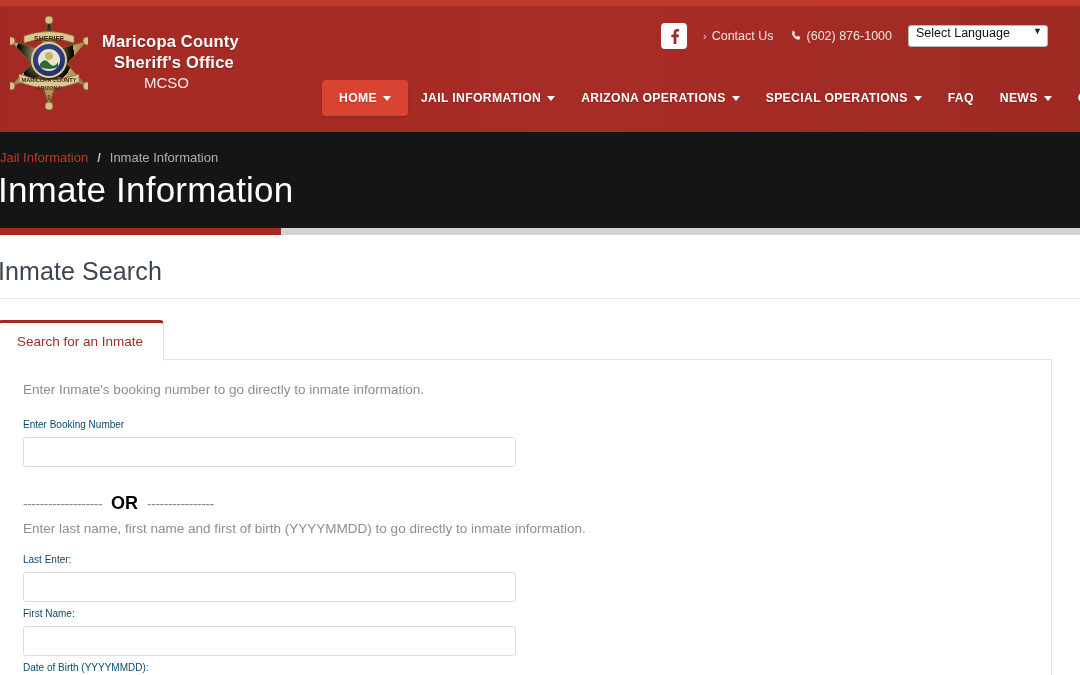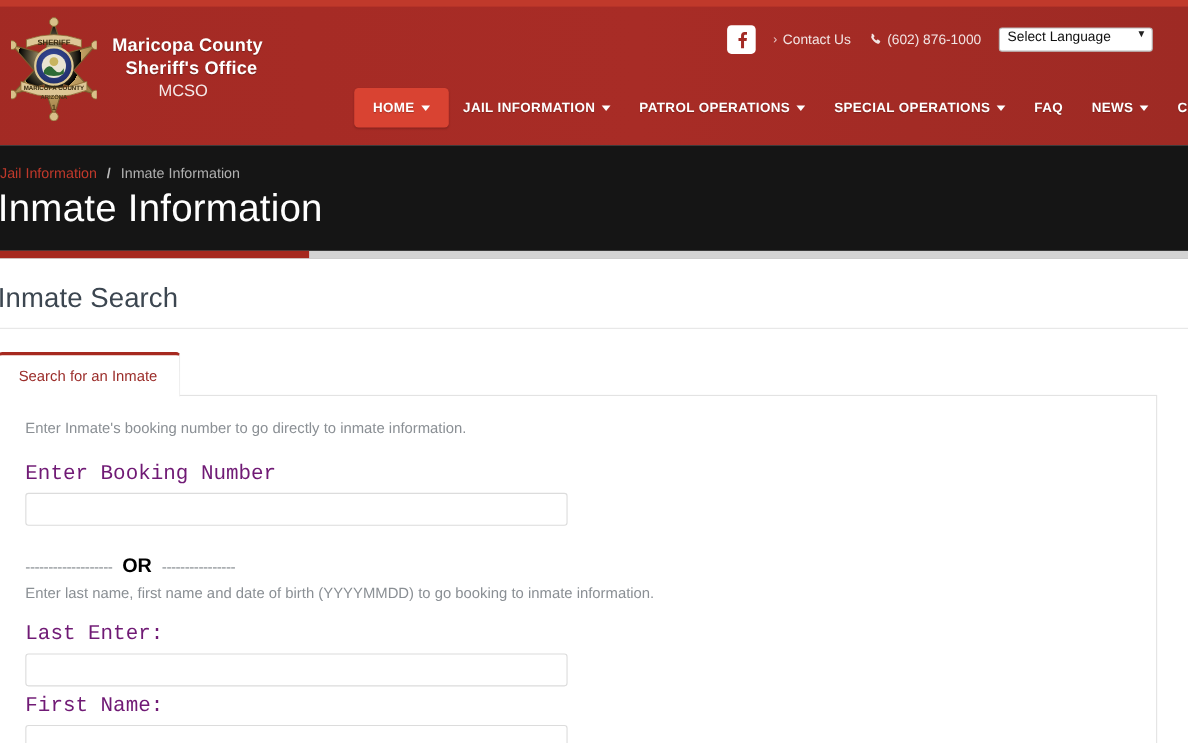--- a/index.html
+++ b/index.html
@@ -140,21 +140,21 @@
   }
   .panel {
     border: 1px solid #e3e3e3;
     background: #ffffff;
     margin-top: -1px;
     padding: 22px 24px 26px 24px;
     min-height: 330px;
   }
   .lead-text { font-size: 13.5px; color: #8a8f94; margin-bottom: 22px; }
   .field-label {
-    font-size: 19px; color: #701a75; margin-bottom: 7px; display: block; font-family: Liberation Mono, monospace;
+    font-size: 10px; color: #0c4a6e; margin-bottom: 7px; display: block;
   }
   .text-input {
     width: 493px; height: 30px;
     border: 1px solid #dcdcdc; border-radius: 3px;
     background: #ffffff; outline: none;
     font-size: 13.5px; color: #444; padding: 0 9px;
     font-family: "Liberation Sans", sans-serif;
     display: block;
   }
   .or-divider {
@@ -257,21 +257,21 @@
     <div class="nav">
       <a class="nav-item active" href="#">
         <span>HOME</span>
         <i class="caret-down"></i>
       </a>
       <a class="nav-item" href="#">
         <span>JAIL INFORMATION</span>
         <i class="caret-down"></i>
       </a>
       <a class="nav-item" href="#">
-        <span>PATROL OPERATIONS</span>
+        <span>ARIZONA OPERATIONS</span>
         <i class="caret-down"></i>
       </a>
       <a class="nav-item" href="#">
         <span>SPECIAL OPERATIONS</span>
         <i class="caret-down"></i>
       </a>
       <a class="nav-item" href="#">
         <span>FAQ</span>
       </a>
       <a class="nav-item" href="#">
@@ -313,21 +313,21 @@
 
         <label class="field-label">Enter Booking Number</label>
         <input class="text-input" type="text" value="" style="">
 
         <div class="or-divider">
           <span class="or-dashes">-------------------</span>
           <span class="or-word">OR</span>
           <span class="or-dashes">----------------</span>
         </div>
 
-        <div class="lead-text" style="margin-bottom:18px">Enter last name, first name and date of birth (YYYYMMDD) to go booking to inmate information.</div>
+        <div class="lead-text" style="margin-bottom:18px">Enter last name, first name and first of birth (YYYYMMDD) to go directly to inmate information.</div>
 
         <label class="field-label">Last Enter:</label>
         <input class="text-input" type="text" value="" style="">
 
         <div class="spacer-4"></div>
         <label class="field-label">First Name:</label>
         <input class="text-input" type="text" value="" style="">
 
         <div class="spacer-4"></div>
         <label class="field-label">Date of Birth (YYYYMMDD):</label>

